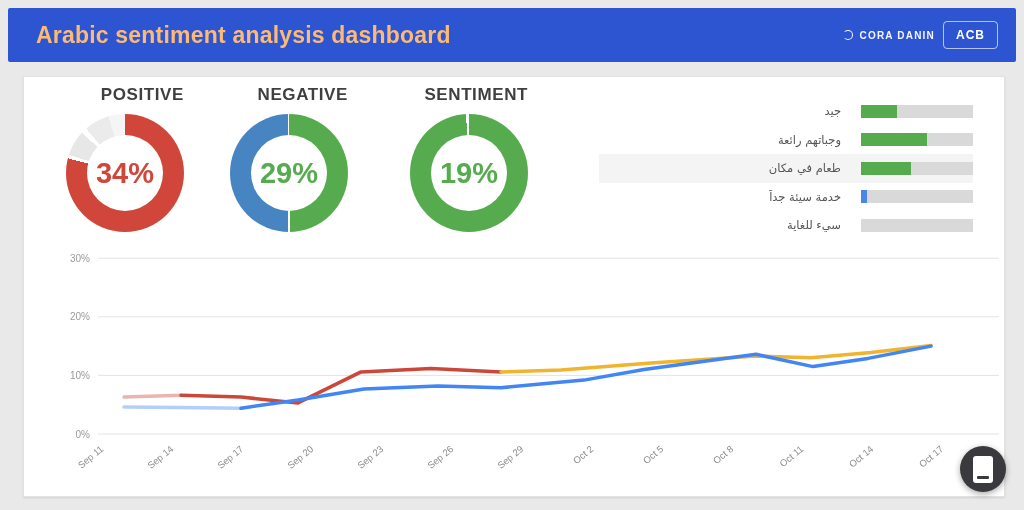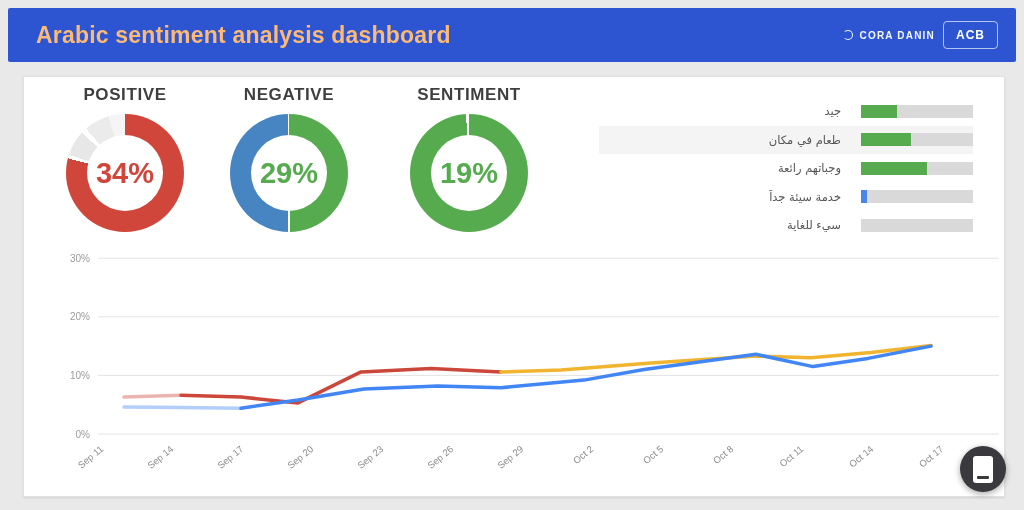--- a/index.html
+++ b/index.html
@@ -19,21 +19,21 @@
               border-radius:4px; color:#fff; font-size:12px; font-weight:700;
               letter-spacing:1px; padding:6px 12px; cursor:pointer;
               font-family:"Liberation Sans",sans-serif; }
 
   .card { position:absolute; left:23px; top:76px; width:982px; height:421px;
           background:#ffffff; border:1px solid #e2e2e2;
           box-shadow:0 1px 2px rgba(0,0,0,.10); }
 
   
   .donuts { position:absolute; left:0; top:8px; width:560px; height:160px; }
-  .donut-block { position:absolute; width:118px; text-align:center; }
+  .donut-block { position:absolute; width:118px; text-align:right; }
   .donut-block:nth-child(1){ left:42px; }
   .donut-block:nth-child(2){ left:206px; }
   .donut-block:nth-child(3){ left:386px; }
   .donut-title { font-size:17px; font-weight:700; color:#3f3f3f; letter-spacing:.6px;
                  margin-bottom:9px; }
   .donut-ring { width:118px; height:118px; border-radius:50%; position:relative; }
   .donut-hole { position:absolute; left:50%; top:50%; transform:translate(-50%,-50%);
                 width:76px; height:76px; background:#fff; border-radius:50%;
                 display:flex; align-items:center; justify-content:center; }
   .donut-value { font-size:29px; font-weight:700; }
@@ -102,30 +102,30 @@
           </div>
         </div>
       </section>
     <section class="bars" id="bars">
         <div class="bar-row">
           <div class="bar-label">جيد</div>
           <div class="bar-track" style="background: rgb(217, 217, 217);">
             <div class="bar-fill" style="width: 32%; background: rgb(85, 171, 78);"></div>
           </div>
         </div>
+        <div class="bar-row">
+          <div class="bar-label">وجباتهم رائعة</div>
+          <div class="bar-track" style="background: rgb(217, 217, 217);">
+            <div class="bar-fill" style="width: 59%; background: rgb(85, 171, 78);"></div>
+          </div>
+        </div>
         <div class="bar-row highlight">
           <div class="bar-label">طعام في مكان</div>
           <div class="bar-track" style="background: rgb(217, 217, 217);">
             <div class="bar-fill" style="width: 45%; background: rgb(85, 171, 78);"></div>
-          </div>
-        </div>
-        <div class="bar-row">
-          <div class="bar-label">وجباتهم رائعة</div>
-          <div class="bar-track" style="background: rgb(217, 217, 217);">
-            <div class="bar-fill" style="width: 59%; background: rgb(85, 171, 78);"></div>
           </div>
         </div>
         <div class="bar-row">
           <div class="bar-label">خدمة سيئة جداً</div>
           <div class="bar-track" style="background: rgb(217, 217, 217);">
             <div class="bar-fill" style="width: 5%; background: rgb(74, 134, 232);"></div>
           </div>
         </div>
         <div class="bar-row">
           <div class="bar-label">سيء للغاية</div>

